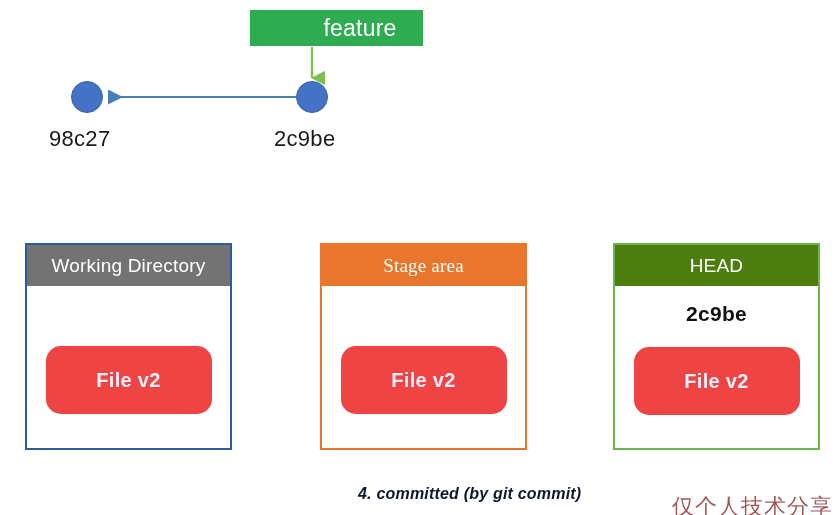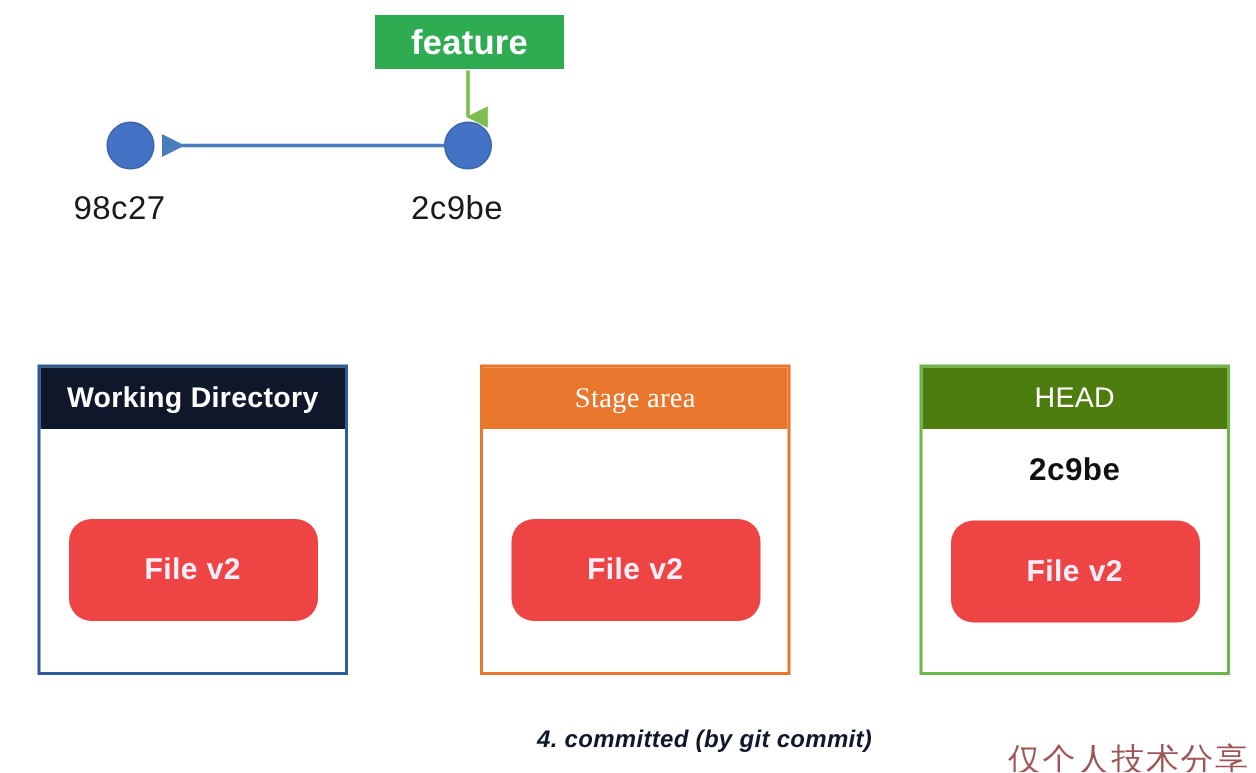--- a/index.html
+++ b/index.html
@@ -23,25 +23,26 @@
   
   .branch-label {
     position: absolute;
     left: 250px;
     top: 10px;
     width: 126px;
     height: 36px;
     background: #2FAC52;
     color: #ffffff;
     font-size: 23px;
-    font-weight: 700;
+    font-weight: 400;
     display: flex;
     align-items: center;
     justify-content: center;
     letter-spacing: 0.2px;
+    padding-left: 47px;
   }
 
   
   .graph-svg {
     position: absolute;
     left: 0;
     top: 0;
     width: 837px;
     height: 180px;
   }
@@ -75,21 +76,21 @@
     height: 41px;
     display: flex;
     align-items: center;
     justify-content: center;
     color: #ffffff;
     font-size: 19px;
     font-weight: 400;
     letter-spacing: 0.2px;
     box-sizing: border-box;
   }
-  .box-wd    .area-header { background: #0f172a; font-weight: bold; }
+  .box-wd    .area-header { background: #737373; }
   .box-stage .area-header { background: #E8762C; font-family: Liberation Serif, serif; }
   .box-head  .area-header { background: #4d7c0f; }
 
   .area-body {
     position: relative;
     height: calc(100% - 41px);
   }
 
   .hash-line {
     position: absolute;

